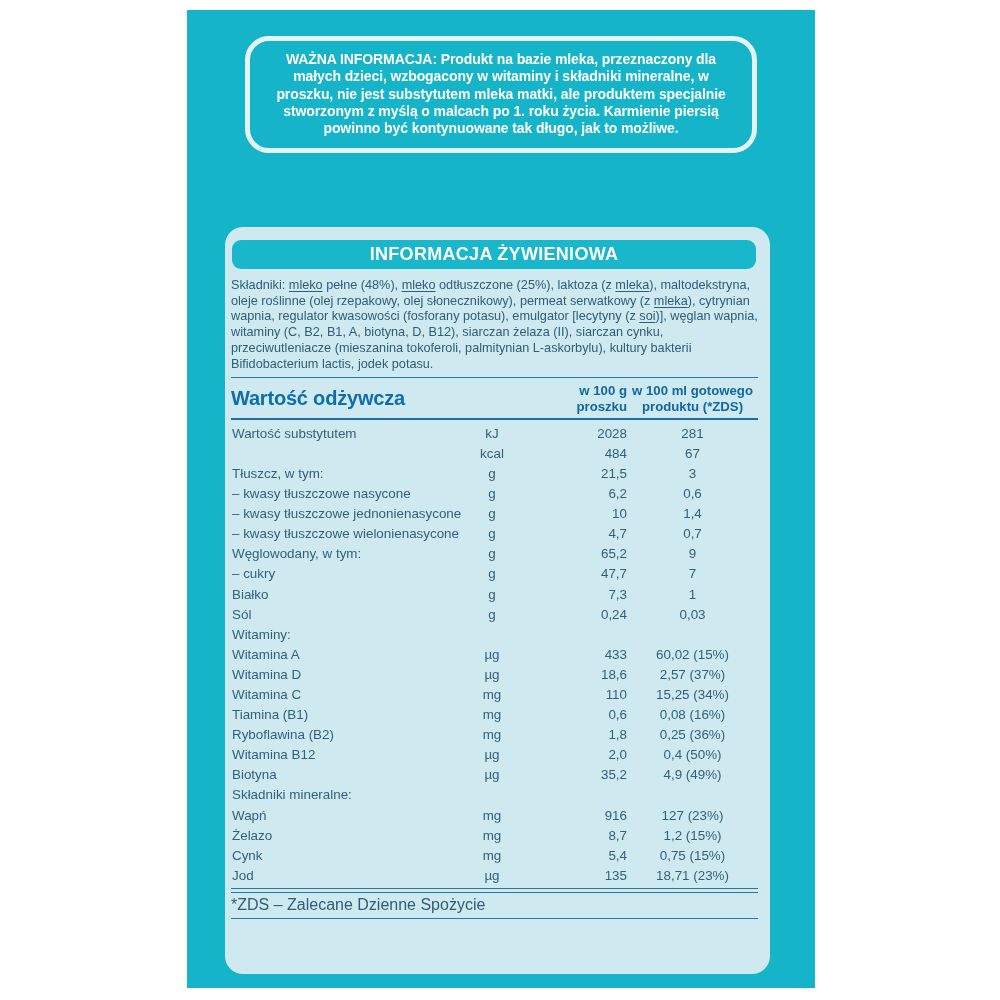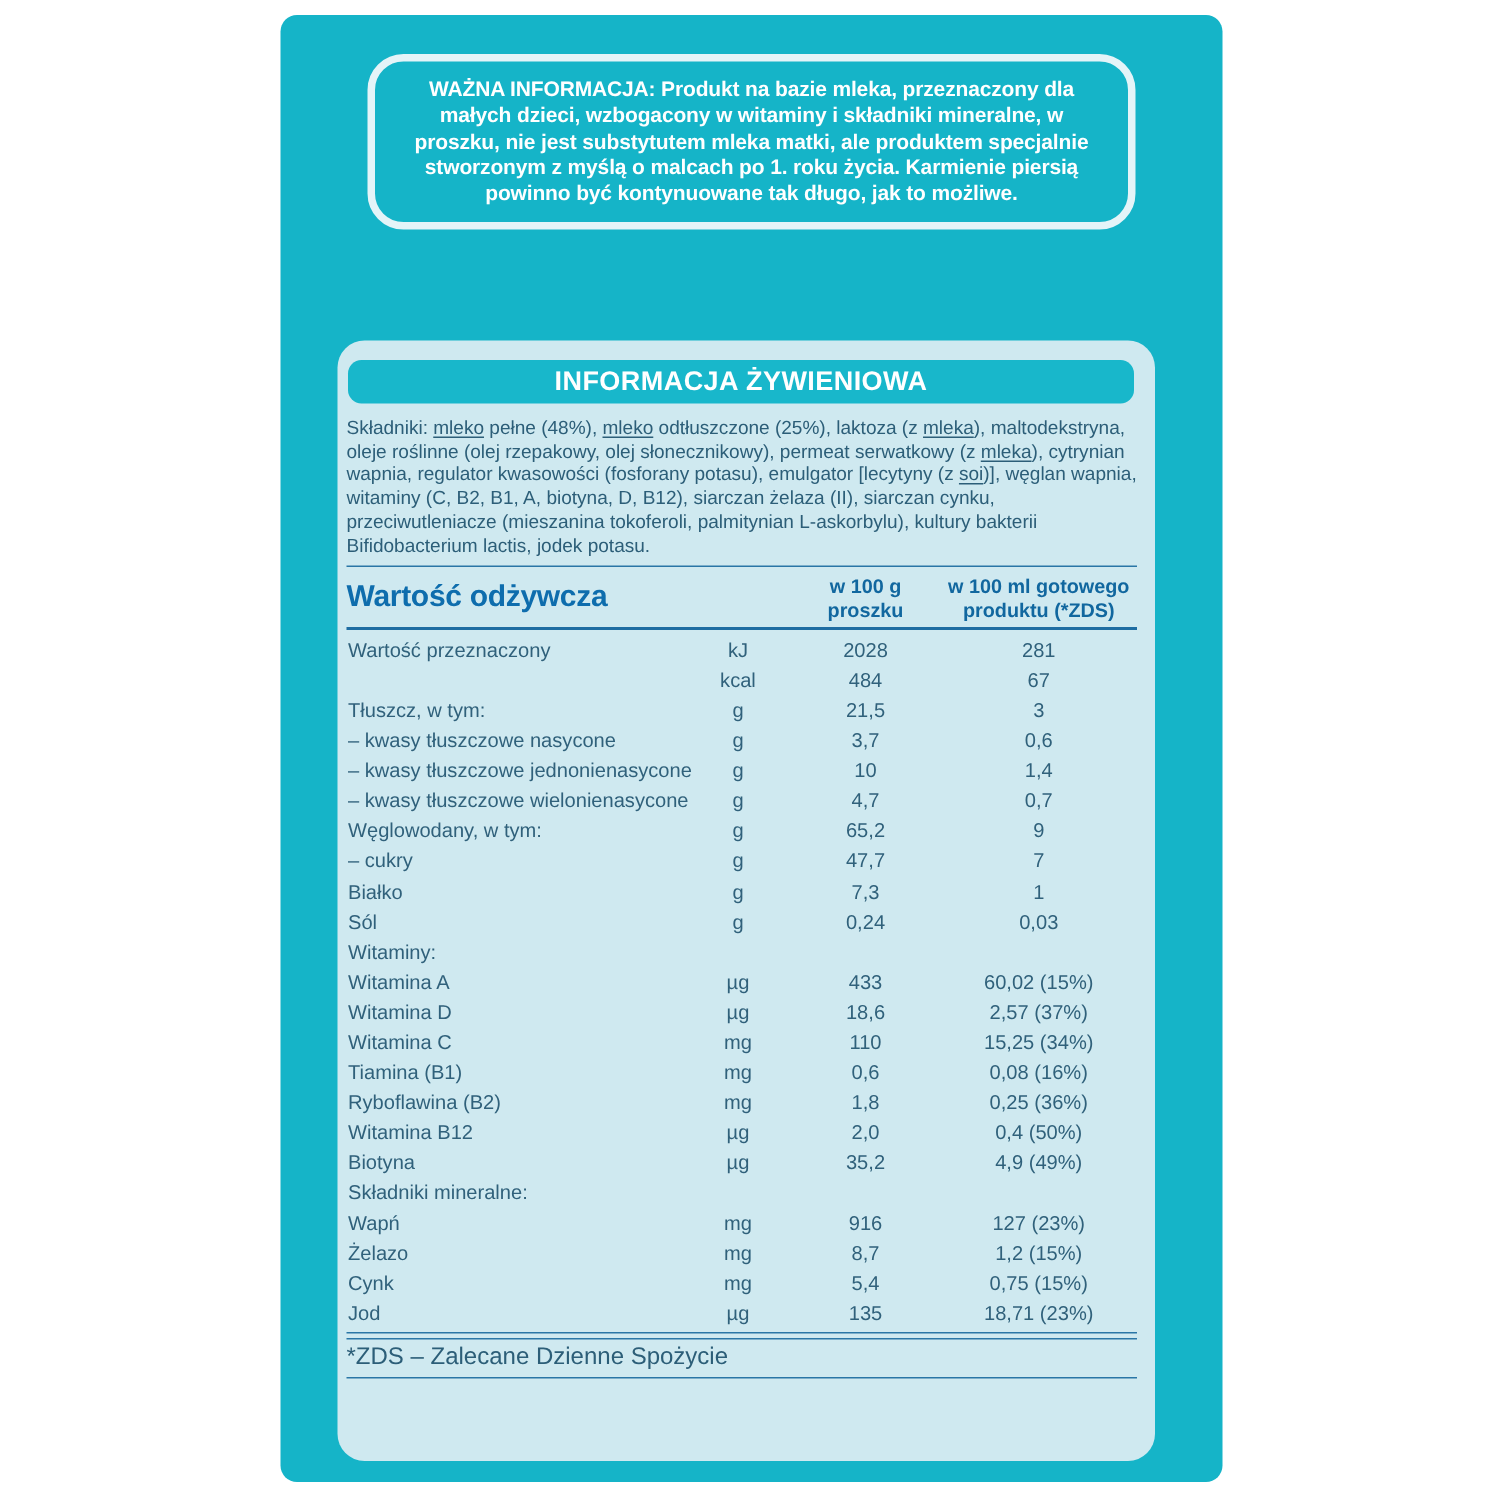--- a/index.html
+++ b/index.html
@@ -3,21 +3,21 @@
 <meta charset="utf-8">
 <style>
   html,body{margin:0;padding:0;}
   body{
     width:1000px;height:1000px;background:#ffffff;position:relative;
     font-family:"Liberation Sans", sans-serif;
     -webkit-font-smoothing:antialiased;
   }
   .package{
     position:absolute;left:187px;top:10px;width:628px;height:978px;
-    background:#15b4c8;border-radius:11px;
+    background:#15b4c8;border-radius:0;
   }
   
   .warning-box{
     position:absolute;left:58px;top:26px;width:512px;box-sizing:border-box;
     border:5px solid #e4f4f8;border-radius:24px;
     padding:10px 16px 11px;
   }
   .warning-text{
     color:#ffffff;font-weight:bold;font-size:14px;line-height:17.3px;
     text-align:center;letter-spacing:-0.1px;
@@ -43,21 +43,21 @@
   .ingredients .b{font-weight:normal;}
   .ingredients .u{text-decoration:underline;text-underline-offset:2px;}
   .rule{border:0;border-top:1.8px solid #2a76a6;margin:5px 0 0 0;}
   .rule-thick{border-top:2.4px solid #1f6da2;}
   .rule-double{height:3px;border-top:1.2px solid #2a76a6;border-bottom:1.2px solid #2a76a6;margin-top:3px;}
   
   .t-head{display:flex;align-items:center;padding:5px 0 4px;}
   .c{box-sizing:border-box;}
   .c.label{width:200px;flex:1 1 auto;white-space:nowrap;overflow:visible;}
   .c.unit{width:70px;flex:0 0 auto;text-align:center;}
-  .c.g{width:100px;flex:0 0 auto;text-align:center;}
+  .c.g{width:100px;flex:0 0 auto;text-align:right;}
   .c.ml{width:131px;flex:0 0 auto;text-align:center;}
   .head-label{
     font-size:20px;font-weight:bold;color:#0e6dad;letter-spacing:-0.2px;
   }
   .head-col{font-size:13.2px;line-height:15.5px;font-weight:bold;color:#11679f;}
   .head-col .hc{display:inline-block;}
   .g .hc{width:84px;}
   .ml .hc{width:126px;}
   .t-row{display:flex;align-items:center;min-height:20.1px;font-size:13.4px;color:#30617b;}
   .t-row .c.label{padding-left:1px;}
@@ -92,21 +92,21 @@
       </div>
       <div class="c ml head-col">
         <span class="hc">w 100 ml gotowego produktu (*ZDS)</span>
       </div>
     </div>
 
     <hr class="rule rule-thick" style="margin:0 0 3px 0;">
 
     <div>
   <div class="t-row">
-    <div class="c label">Wartość przeznaczony</div>
+    <div class="c label">Wartość substytutem</div>
     <div class="c unit">kJ</div>
     <div class="c g">2028</div>
     <div class="c ml">281</div>
   </div>
 
   <div class="t-row">
     <div class="c label"></div>
     <div class="c unit">kcal</div>
     <div class="c g">484</div>
     <div class="c ml">67</div>
@@ -115,21 +115,21 @@
   <div class="t-row">
     <div class="c label">Tłuszcz, w tym:</div>
     <div class="c unit">g</div>
     <div class="c g">21,5</div>
     <div class="c ml">3</div>
   </div>
 
   <div class="t-row">
     <div class="c label">– kwasy tłuszczowe nasycone</div>
     <div class="c unit">g</div>
-    <div class="c g">3,7</div>
+    <div class="c g">6,2</div>
     <div class="c ml">0,6</div>
   </div>
 
   <div class="t-row">
     <div class="c label">– kwasy tłuszczowe jednonienasycone</div>
     <div class="c unit">g</div>
     <div class="c g">10</div>
     <div class="c ml">1,4</div>
   </div>
 

